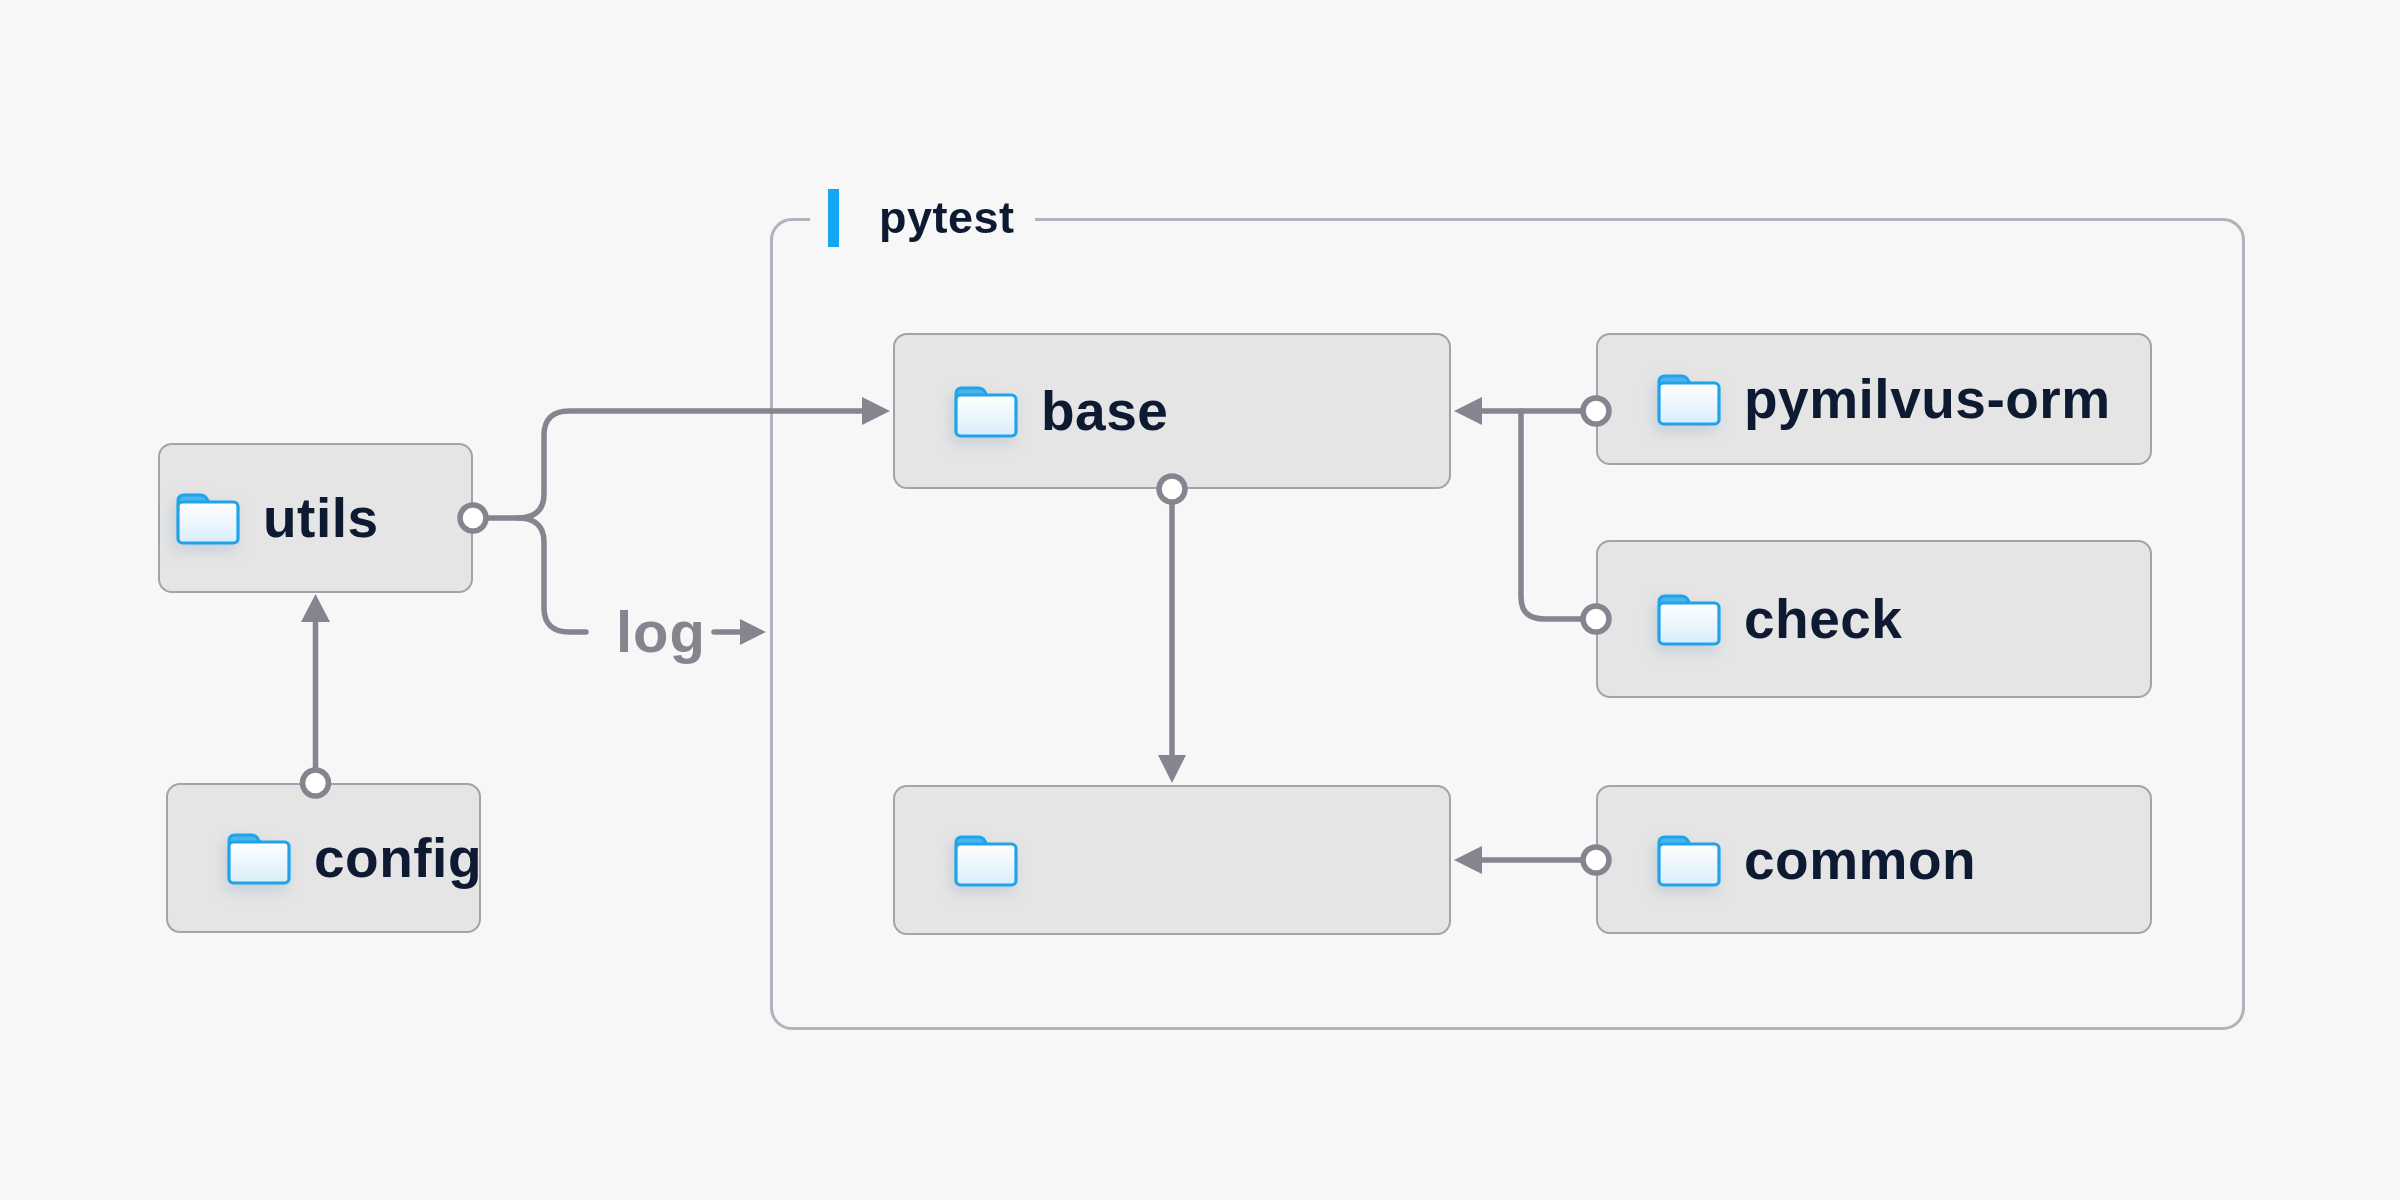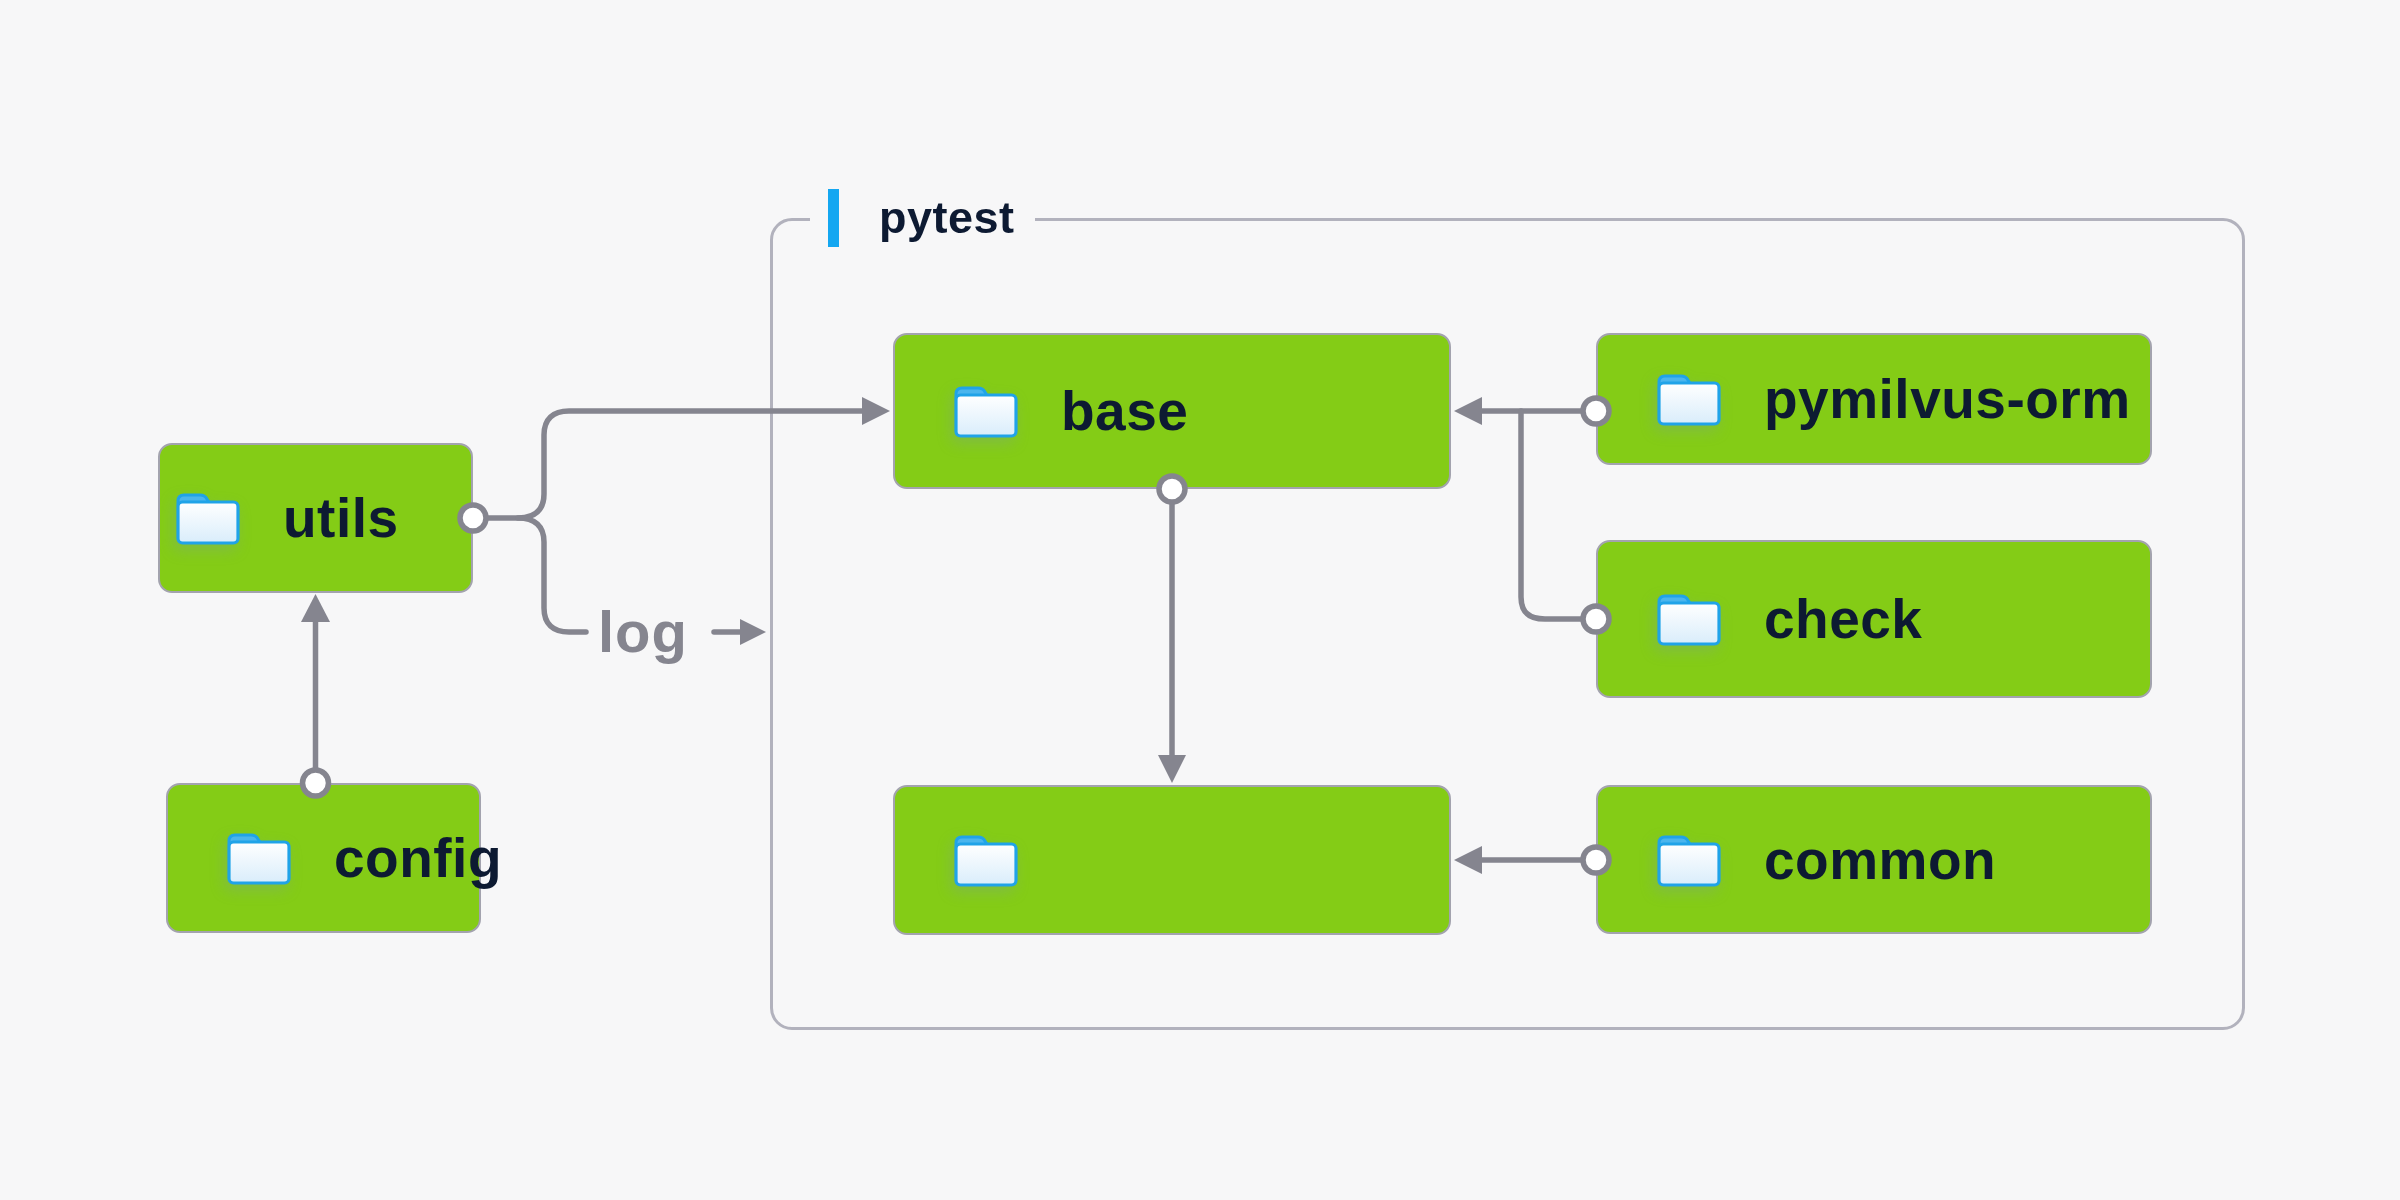--- a/index.html
+++ b/index.html
@@ -41,27 +41,27 @@
   .group-title {
     font-size: 45px;
     font-weight: 700;
     color: #0d1a32;
     letter-spacing: 0.5px;
   }
 
   
   .node {
     position: absolute;
-    background: #84cc16;
+    background: #e5e5e5;
     border: 2.5px solid #a3a3ae;
     border-radius: 14px;
     box-sizing: border-box;
     display: flex;
     align-items: center;
-    gap: 40px;
+    gap: 20px;
     padding-left: 56px;
     z-index: 2;
   }
   .node .folder {
     display: flex;
     width: 70px; height: 58px;
     flex: 0 0 auto;
     filter: drop-shadow(-3px 6px 7px rgba(120,150,180,0.28));
   }
   .node .label {
@@ -97,21 +97,21 @@
   }
   .wires .dot {
     stroke: #85858f;
     stroke-width: 5.5;
     fill: #ffffff;
   }
   .wires .head { fill: #85858f; stroke: none; }
 
   .log-label {
     position: absolute;
-    left: 598px; top: 597px;
+    left: 616px; top: 597px;
     height: 70px;
     line-height: 70px;
     font-size: 58px;
     font-weight: 600;
     color: #85858f;
     z-index: 3;
     letter-spacing: 1px;
   }
 </style>
 </head>

